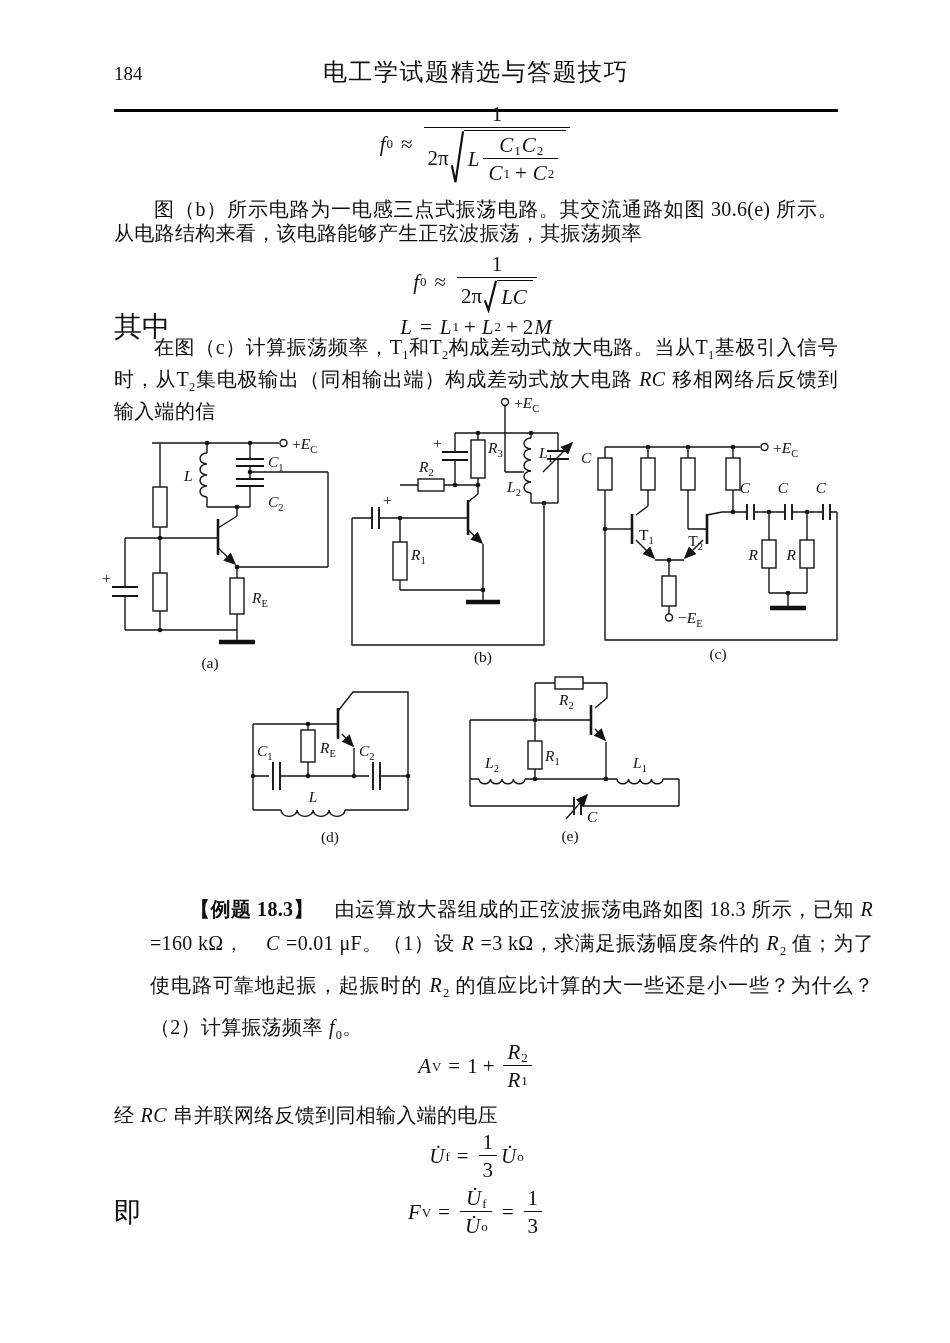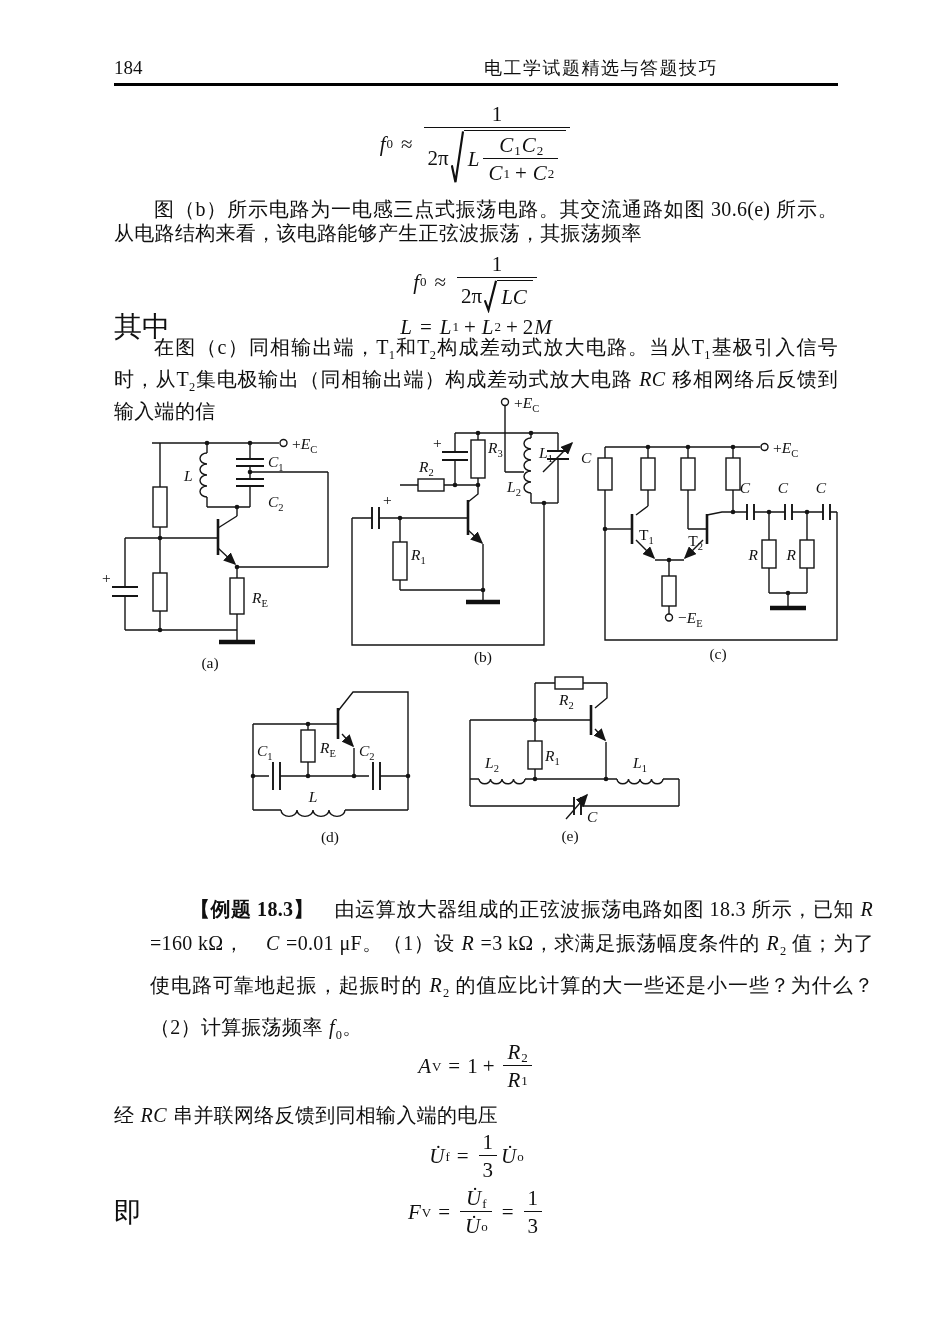--- a/index.html
+++ b/index.html
@@ -1,22 +1,22 @@
 <!DOCTYPE html>
 <html><head>
 <meta charset="utf-8">
 <style>
   html,body{margin:0;padding:0;background:#e8e8e8;}
   .page{position:relative;width:950px;height:1343px;background:#ffffff;color:#101010;
         font-family:"Liberation Serif","DejaVu Serif",serif;overflow:hidden;}
   .blk{position:absolute;left:114px;width:724px;}
   
-  .hdr{display:flex;align-items:baseline;border-bottom:3.5px solid #000;padding-bottom:3px;}
+  .hdr{display:flex;align-items:baseline;border-bottom:3.5px solid #000;padding-bottom:21px;}
   .hdr .pno{font-size:19px;width:120px;}
-  .hdr .btitle{flex:1;text-align:right;font-size:18px;letter-spacing:1.5px;}
+  .hdr .btitle{flex:1;text-align:center;font-size:24px;letter-spacing:1.5px;}
   .hdr .hsp{width:120px;}
   
   .p{font-size:20px;line-height:24px;text-align:justify;letter-spacing:0.3px;}
   .ind{text-indent:2em;}
   .wide{line-height:34px;margin-left:36px;}
   .seg-i{font-style:italic;padding:0 1px;}
   .seg-b{font-weight:bold;}
   sub{font-size:0.62em;}
   .cap{text-align:center;font-size:17.5px;white-space:pre;}
   
@@ -130,21 +130,21 @@
         <sub>1</sub>
       <span class="pm">+</span>
       <span class="seg-i">L</span>
         <sub>2</sub>
       <span class="pm">+</span>
       <span class="up">2</span>
         <span class="seg-i">M</span>
     </span>
   </div>
 
-  <div class="blk p ind" style="top:335px;"><span>在图（c）同相输出端，</span><span>T</span><sub>1</sub><span>和</span><span>T</span><sub>2</sub><span>构成差动式放大电路。当从</span><span>T</span><sub>1</sub><span>基极引入信号时，从</span><span>T</span><sub>2</sub><span>集电极输出（同相输出端）构成差动式放大电路 </span><span class="seg-i">RC</span><span> 移相网络后反馈到输入端的信</span></div>
+  <div class="blk p ind" style="top:335px;"><span>在图（c）计算振荡频率，</span><span>T</span><sub>1</sub><span>和</span><span>T</span><sub>2</sub><span>构成差动式放大电路。当从</span><span>T</span><sub>1</sub><span>基极引入信号时，从</span><span>T</span><sub>2</sub><span>集电极输出（同相输出端）构成差动式放大电路 </span><span class="seg-i">RC</span><span> 移相网络后反馈到输入端的信</span></div>
 
   <div class="fig">
 
     <svg style="left:100px;top:23px;" width="280" height="258" viewBox="0 0 280 258">
       <defs>
         <marker id="ah" viewBox="0 0 8 7" refX="7" refY="3.5" markerWidth="9" markerHeight="8" orient="auto">
           <path d="M0 0 L8 3.5 L0 7 z" fill="#151515"></path>
         </marker>
       </defs>
       <path class="w" d="M52,28 H179"></path>

